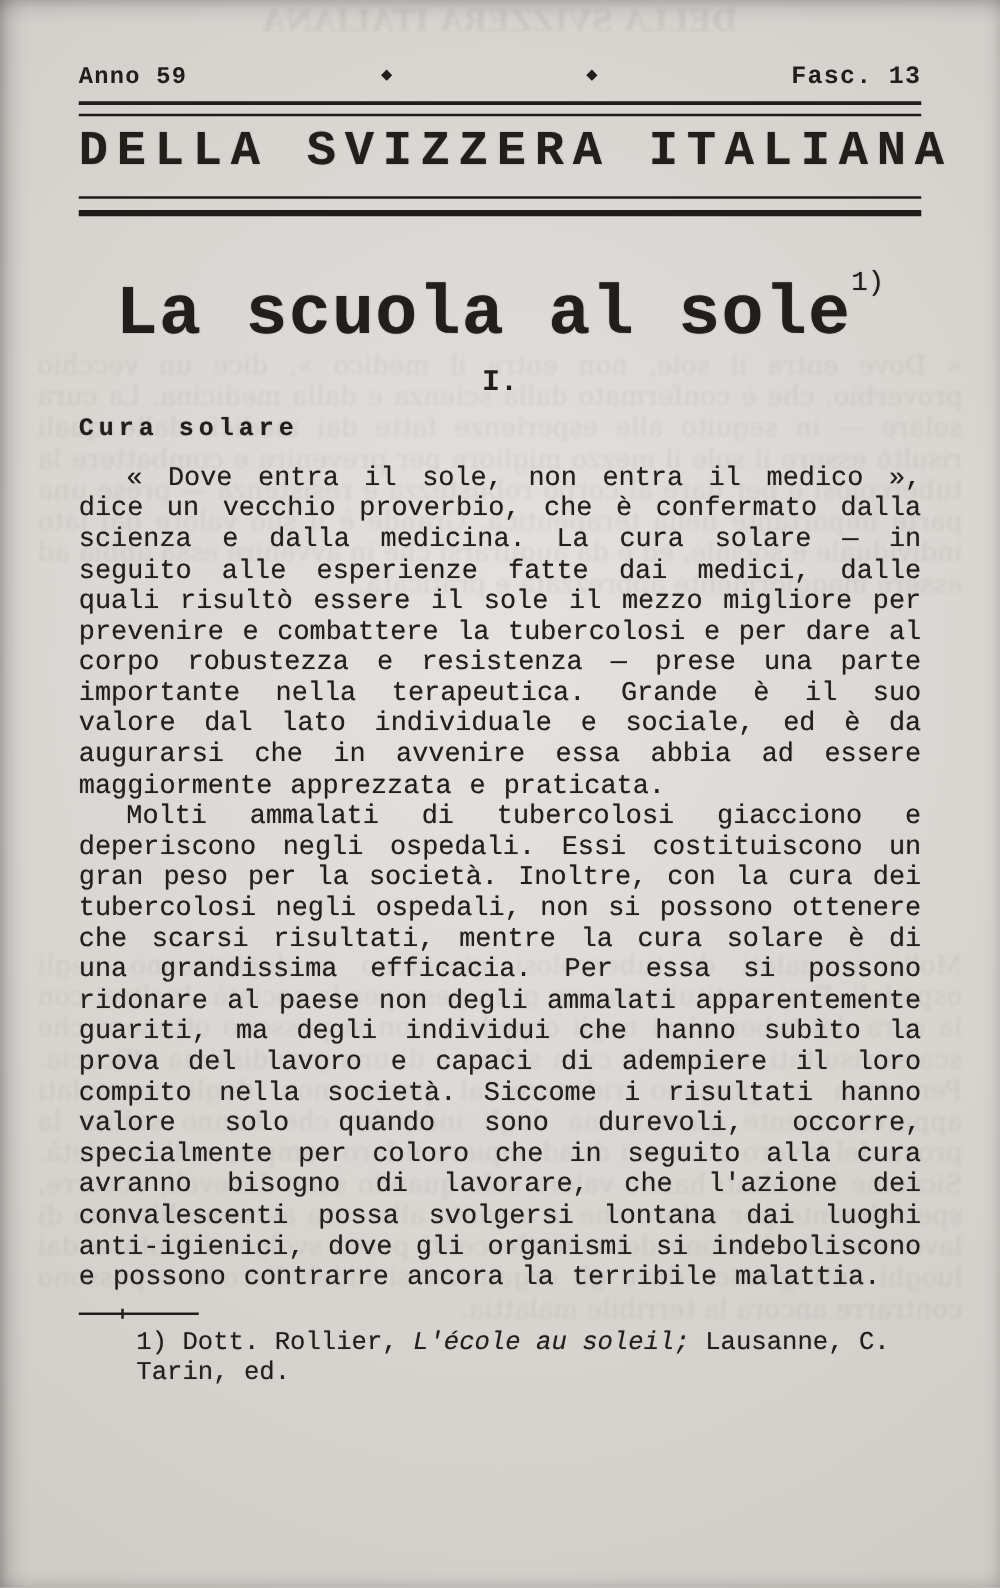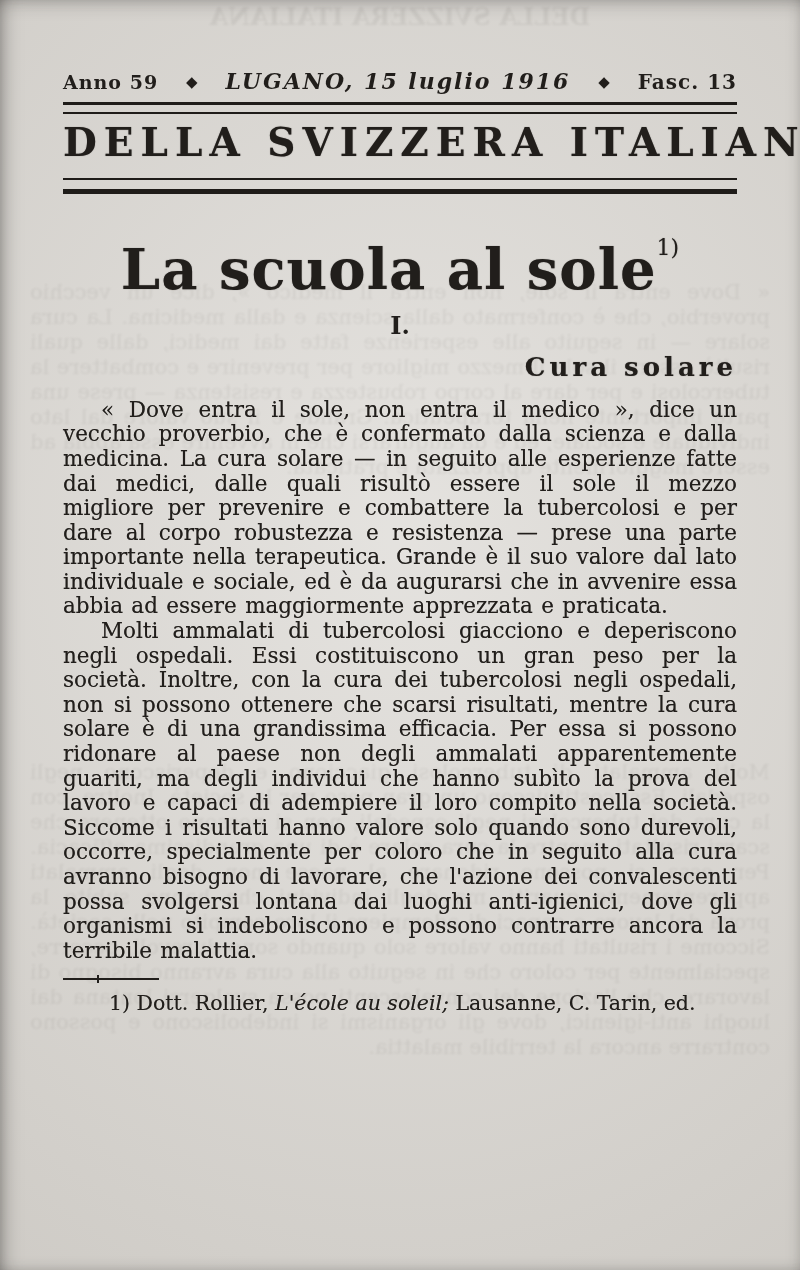--- a/index.html
+++ b/index.html
@@ -20,21 +20,22 @@
       #d9d6d1;
     box-shadow:
       inset 14px 0 22px -16px rgba(20,18,16,0.55),
       inset 0 14px 20px -14px rgba(20,18,16,0.30),
       inset -10px 0 18px -14px rgba(20,18,16,0.25),
       inset 0 -10px 18px -14px rgba(20,18,16,0.22);
   }
   .content {
     position: relative;
     z-index: 2;
-    padding: 18px 63px;
+    padding: 0 63px;
+    font-family: Liberation Mono, monospace;
   }
   
   .ghost-layer {
     position: absolute;
     z-index: 1;
     inset: 0;
     pointer-events: none;
   }
   .ghost {
     position: absolute;
@@ -119,22 +120,22 @@
     letter-spacing: 0;
   }
   .chapter-numeral {
     margin-top: 12px;
     text-align: center;
     font-size: 24px;
     font-weight: bold;
   }
   .section-heading {
     margin-top: 12px;
-    text-align: right;
-    font-size: 26px;
+    text-align: left;
+    font-size: 20px;
     font-weight: bold;
     letter-spacing: 4px;
     text-shadow: 0 0 1px rgba(25,22,19,0.45);
   }
   .body-text { margin-top: 16px; }
   .body-text p {
     margin: 0;
     font-size: 21.5px;
     line-height: 24.6px;
     text-align: justify;
@@ -176,21 +177,20 @@
     <div class="ghost ghost-top">DELLA SVIZZERA ITALIANA</div>
     <div class="ghost ghost-mid">« Dove entra il sole, non entra il medico », dice un vecchio proverbio, che è confermato dalla scienza e dalla medicina. La cura solare — in seguito alle esperienze fatte dai medici, dalle quali risultò essere il sole il mezzo migliore per prevenire e combattere la tubercolosi e per dare al corpo robustezza e resistenza — prese una parte importante nella terapeutica. Grande è il suo valore dal lato individuale e sociale, ed è da augurarsi che in avvenire essa abbia ad essere maggiormente apprezzata e praticata.</div>
     <div class="ghost ghost-bottom">Molti ammalati di tubercolosi giacciono e deperiscono negli ospedali. Essi costituiscono un gran peso per la società. Inoltre, con la cura dei tubercolosi negli ospedali, non si possono ottenere che scarsi risultati, mentre la cura solare è di una grandissima efficacia. Per essa si possono ridonare al paese non degli ammalati apparentemente guariti, ma degli individui che hanno subìto la prova del lavoro e capaci di adempiere il loro compito nella società. Siccome i risultati hanno valore solo quando sono durevoli, occorre, specialmente per coloro che in seguito alla cura avranno bisogno di lavorare, che l'azione dei convalescenti possa svolgersi lontana dai luoghi anti-igienici, dove gli organismi si indeboliscono e possono contrarre ancora la terribile malattia.</div>
   </div>
 
   <div class="content">
 
     <div class="header-row">
       <span class="header-anno">Anno 59</span>
       <span class="header-diamond">◆</span>
-      <span class="header-place-date">LUGANO, 15 luglio 1916</span>
       <span class="header-diamond">◆</span>
       <span class="header-fasc">Fasc. 13</span>
     </div>
     <div class="header-rule"></div>
 
     <div class="masthead-subtitle">DELLA SVIZZERA ITALIANA</div>
     <div class="masthead-rule"></div>
 
     <div class="article-title">
       <span>La scuola al sole</span><sup>1)</sup>

